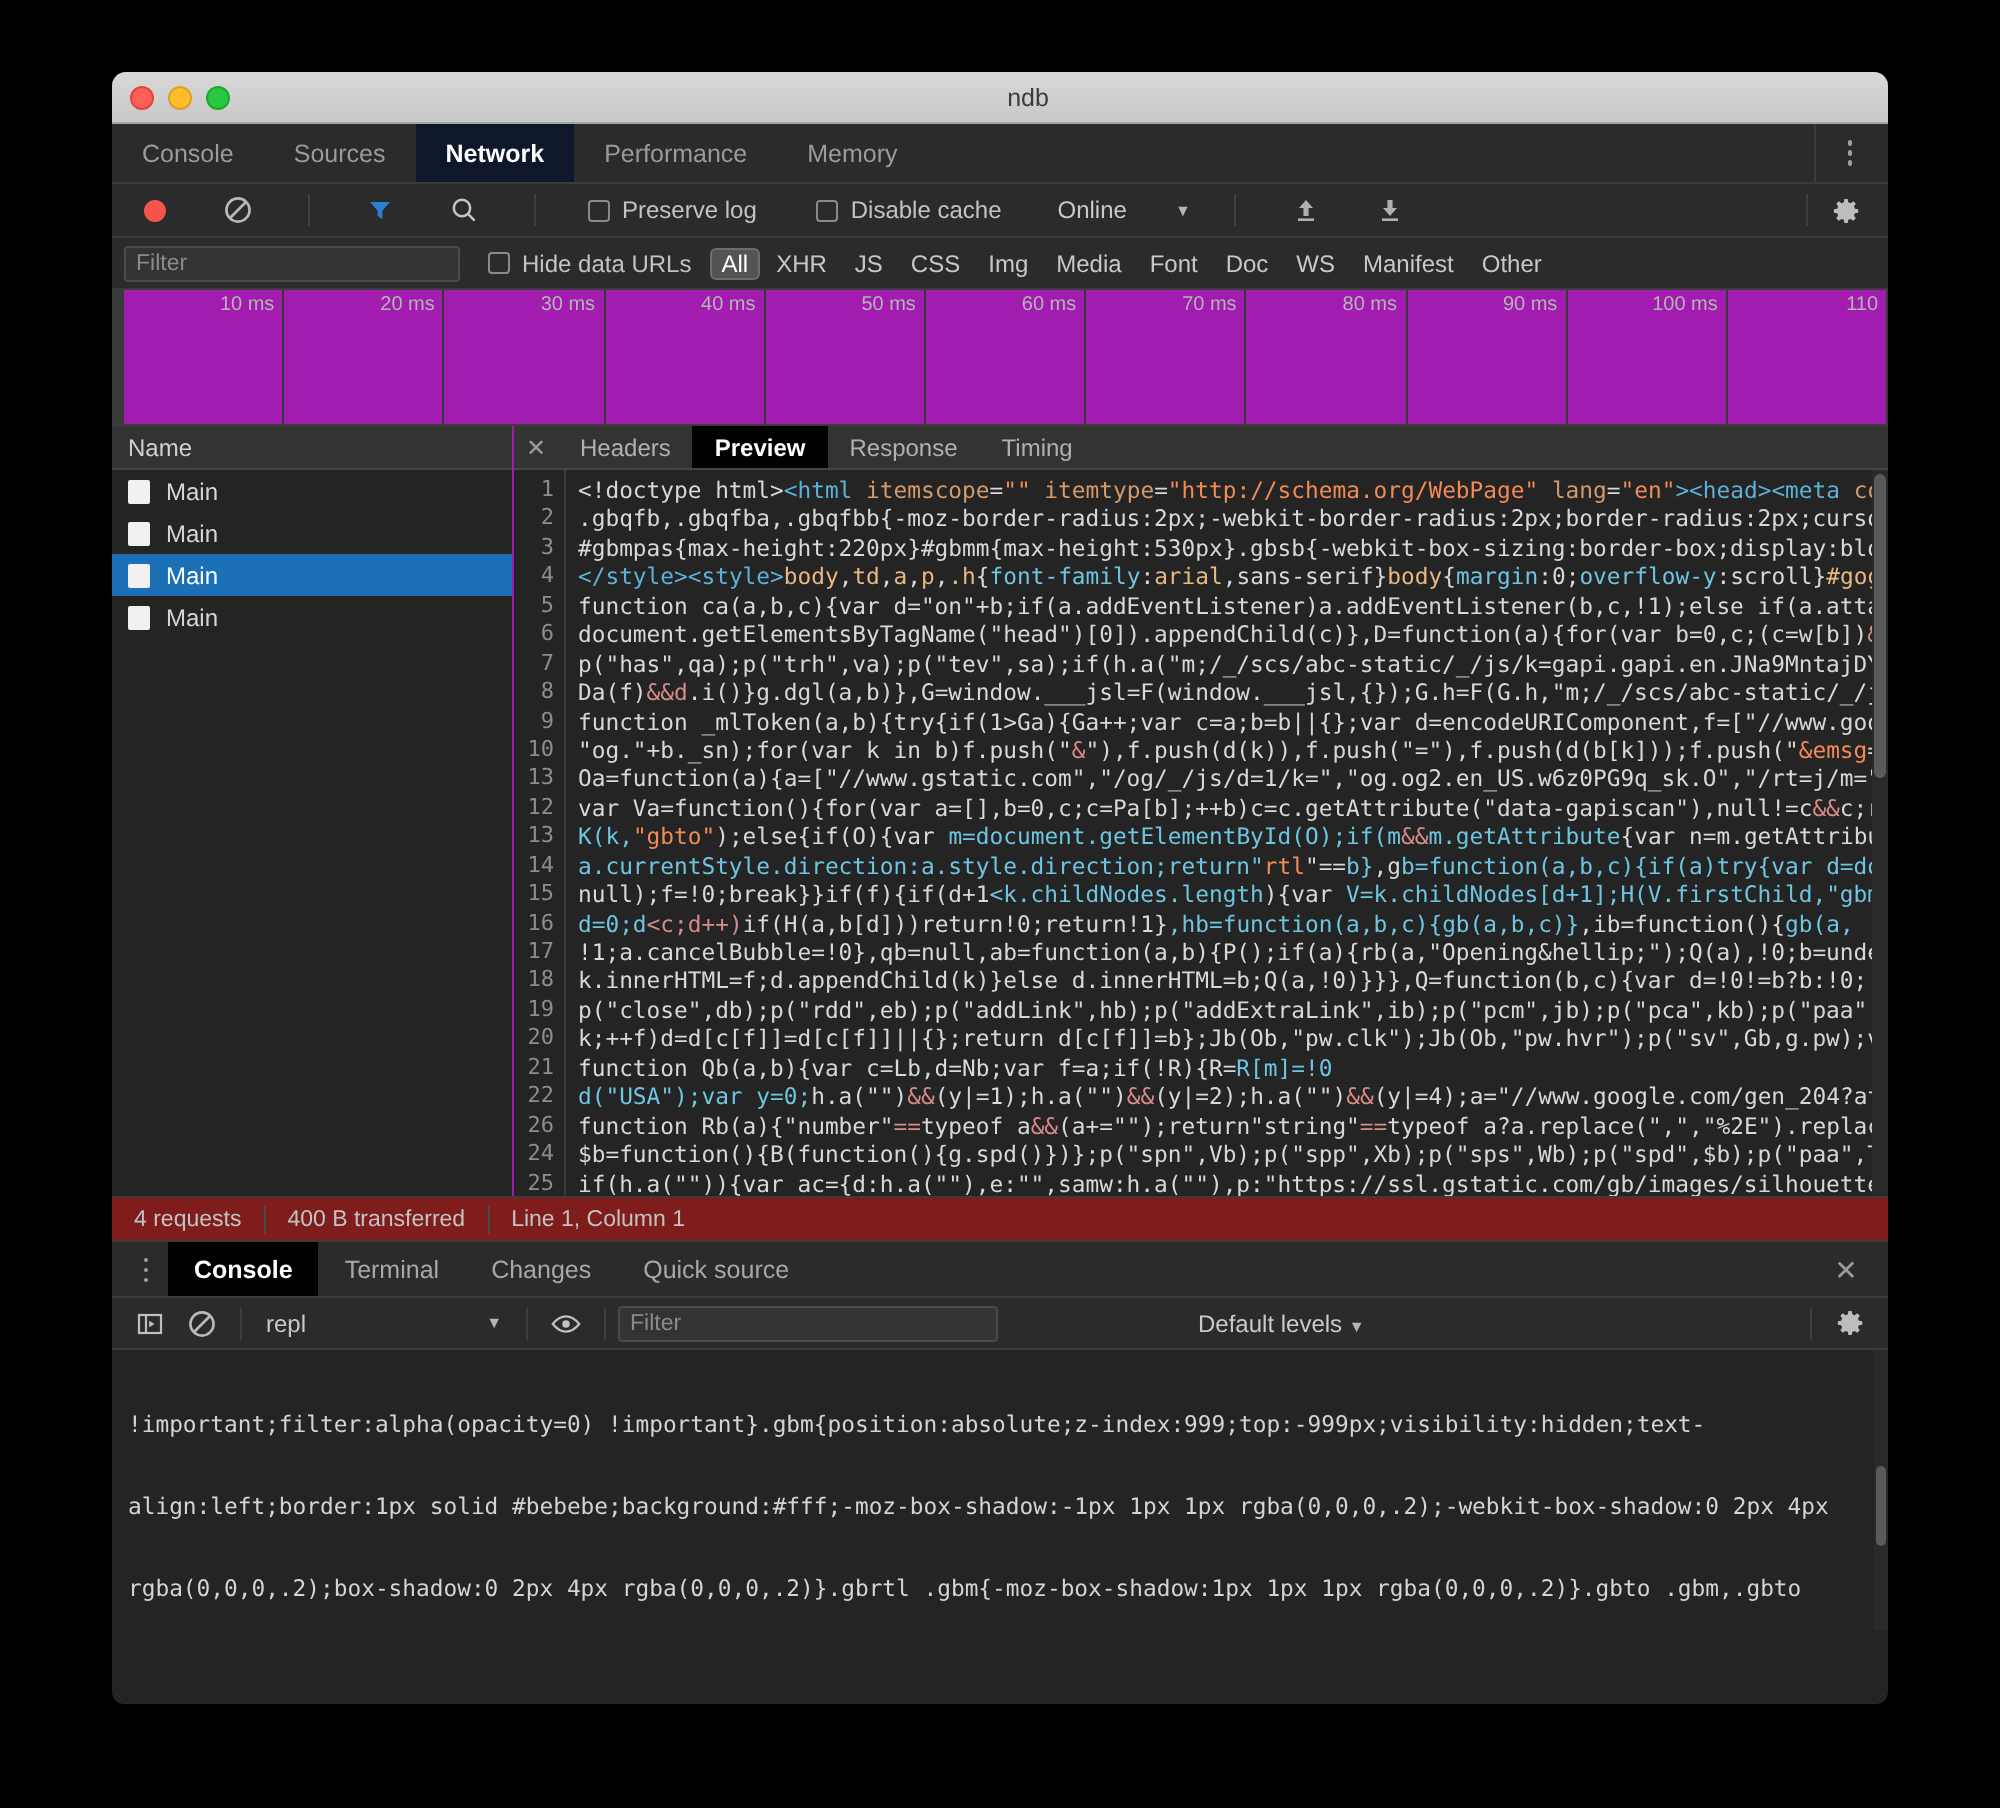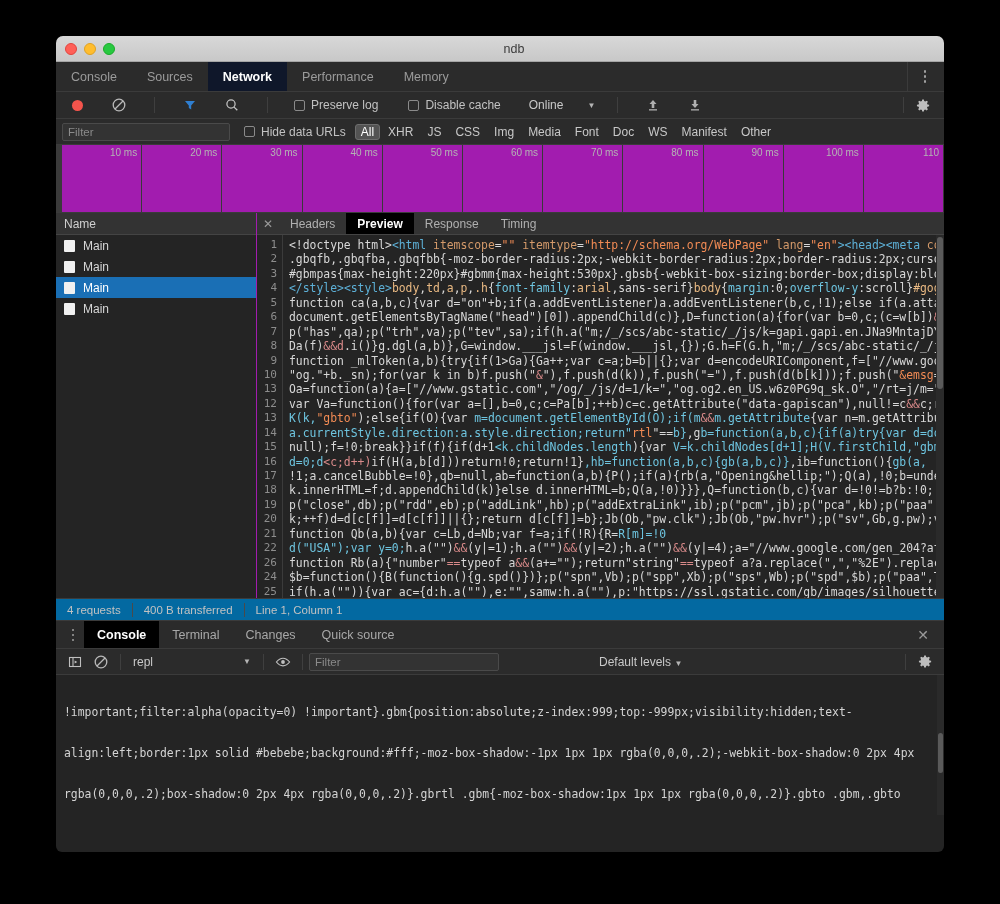--- a/index.html
+++ b/index.html
@@ -182,21 +182,21 @@
     position: absolute; right: 0; top: 0; width: 8px; height: 100%;
     background: #2a2a2a;
   }
   #vthumb {
     position: absolute; right: 1px; top: 2px; width: 6px; height: 152px;
     background: #5a5a5a; border-radius: 3px;
   }
 
   
   #netstatus {
-    height: 23px; background: #0369a1; border-top: 1px solid #3b3b3b;
+    height: 23px; background: #7f1d1d; border-top: 1px solid #3b3b3b;
     border-bottom: 1px solid #3b3b3b;
     display: flex; align-items: center; font-size: 11.5px; color: #c2c2c2;
   }
   #netstatus .seg { padding: 0 11px; }
   #netstatus .vsep { width:1px; height: 14px; background:#4a4a4a; }
 
   
   #drawer { background: #242424; }
   #drawertabs {
     height: 28px; background: #2b2b2b; border-bottom: 1px solid #3b3b3b;

